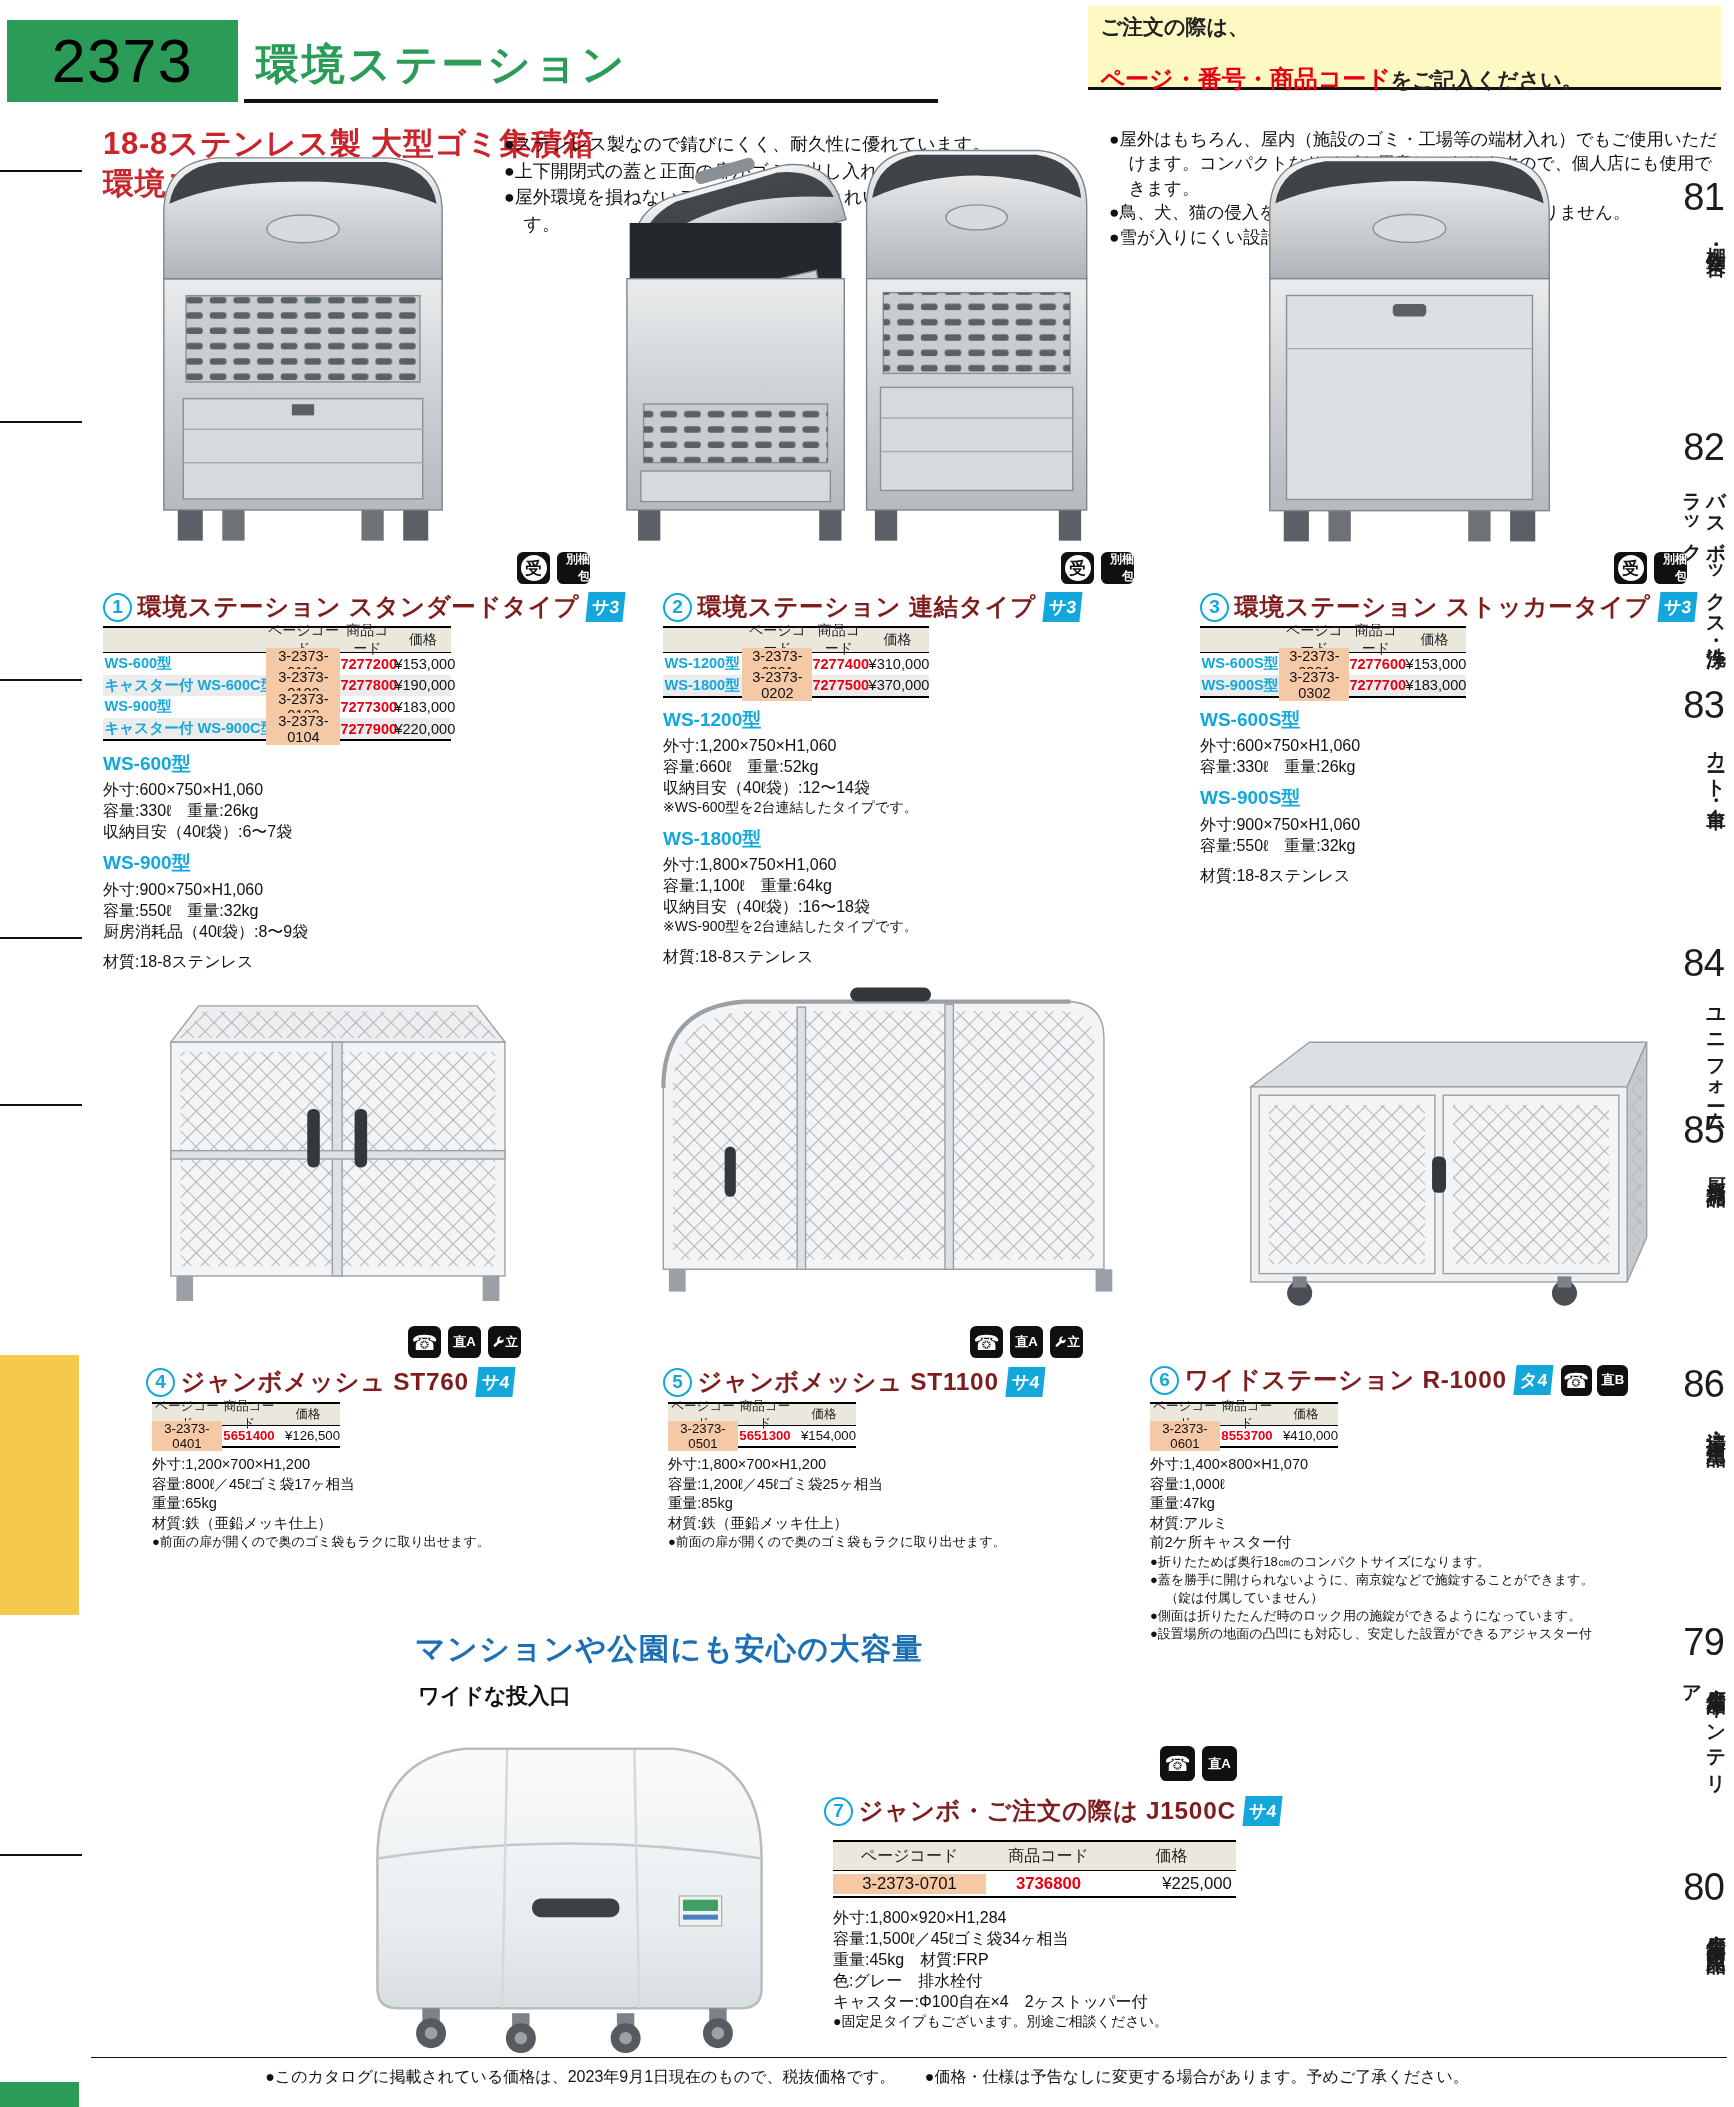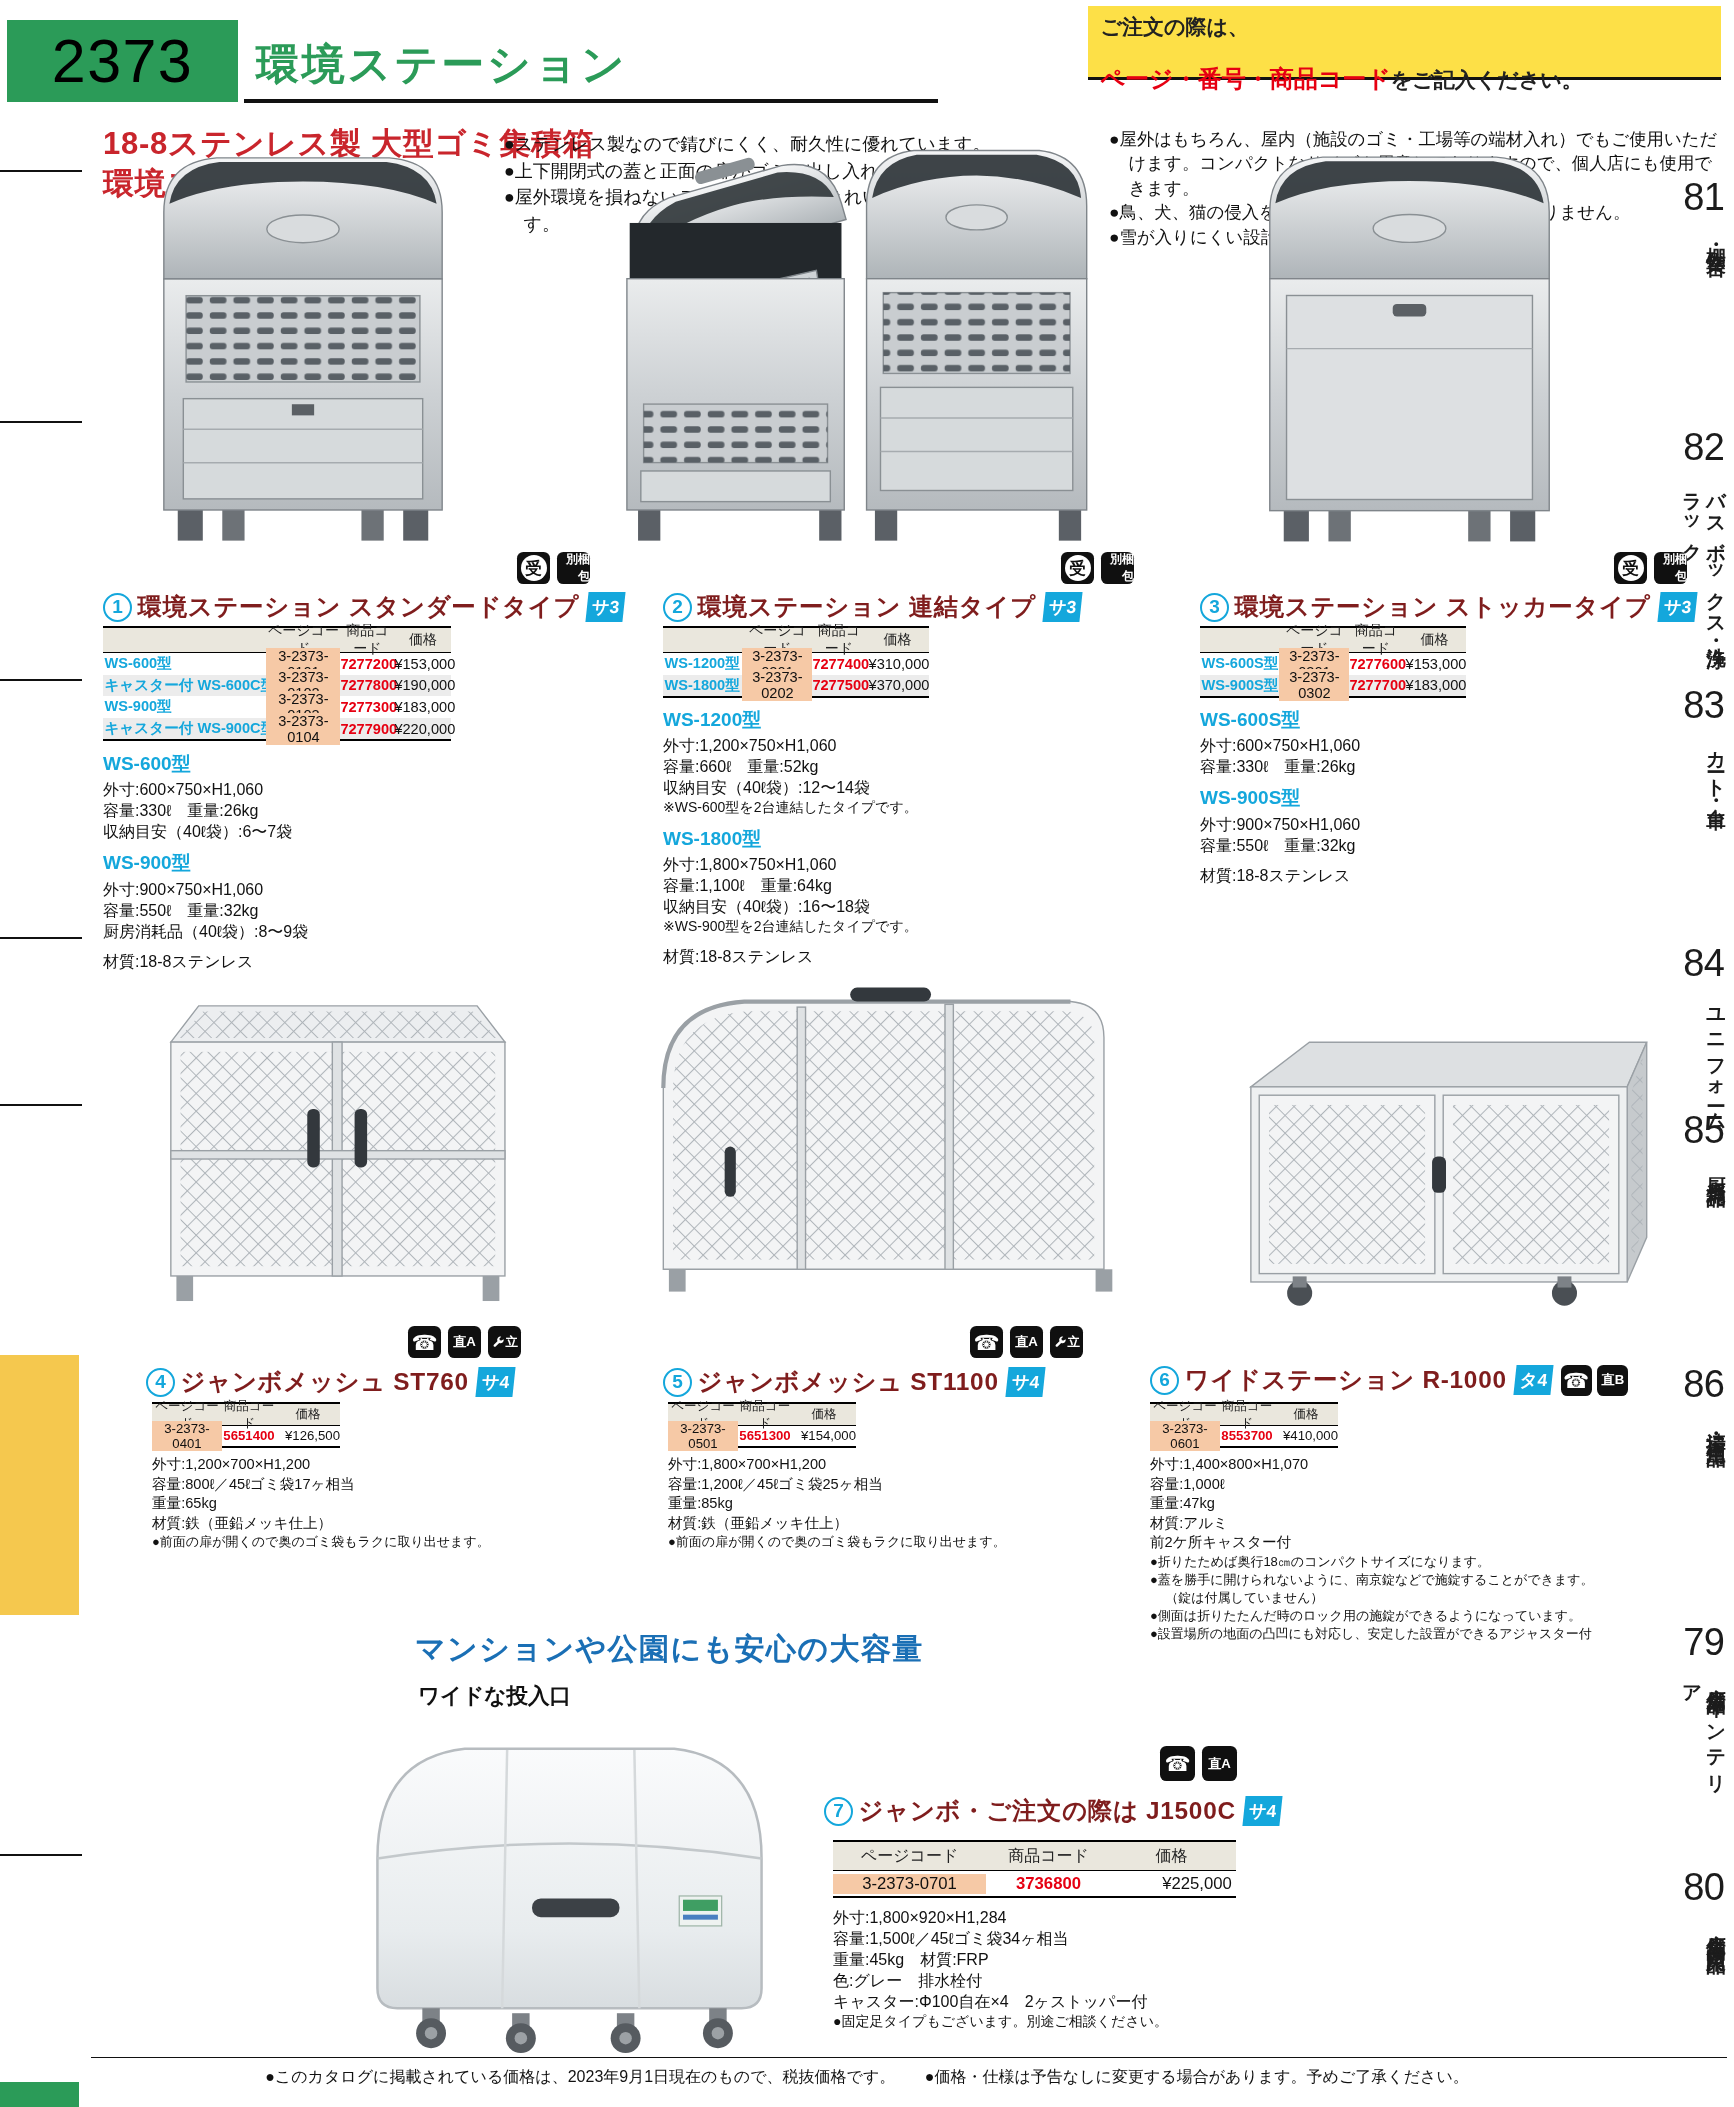--- a/index.html
+++ b/index.html
@@ -5,21 +5,21 @@
 <style>
   html,body{margin:0;padding:0;background:#fff;}
   body{font-family:"Liberation Sans","DejaVu Sans",sans-serif;color:#111;}
   #page{position:relative;width:1734px;height:2108px;background:#fff;overflow:hidden;}
 
   
   .hdr-num{position:absolute;left:7px;top:19.5px;width:231px;height:82px;background:#2B9B58;
     display:flex;align-items:center;justify-content:center;color:#000000;font-size:61px;font-weight:normal;letter-spacing:1.4px;}
   .hdr-title{position:absolute;left:256px;top:36px;font-size:43px;font-weight:bold;color:#2B9B58;letter-spacing:2.8px;}
   .hdr-rule{position:absolute;left:244px;top:99px;width:694px;height:4.2px;background:#111;}
-  .notice{position:absolute;left:1088px;top:5.6px;width:633px;height:74px;background:#fde047;
+  .notice{position:absolute;left:1088px;top:5.6px;width:633px;height:84px;background:#fef9c3;
     border-bottom:3.5px solid #111;padding:7px 0 0 12.5px;box-sizing:border-box;}
   .notice .l1{font-size:21px;font-weight:bold;color:#222;}
   .notice .l2{font-size:21px;font-weight:bold;color:#222;margin-top:22px;}
   .notice .l2 .red{color:#E60012;font-size:24px;}
 
   
   .intro-red{position:absolute;left:103px;top:124px;font-size:31px;font-weight:bold;color:#C9252C;line-height:40px;letter-spacing:0.7px;}
   .bullets{position:absolute;color:#111;}
   .bullets .b{padding-left:19.5px;text-indent:-19.5px;}
   .bul-left{left:504px;top:131px;width:599px;font-size:18px;line-height:26.5px;}

